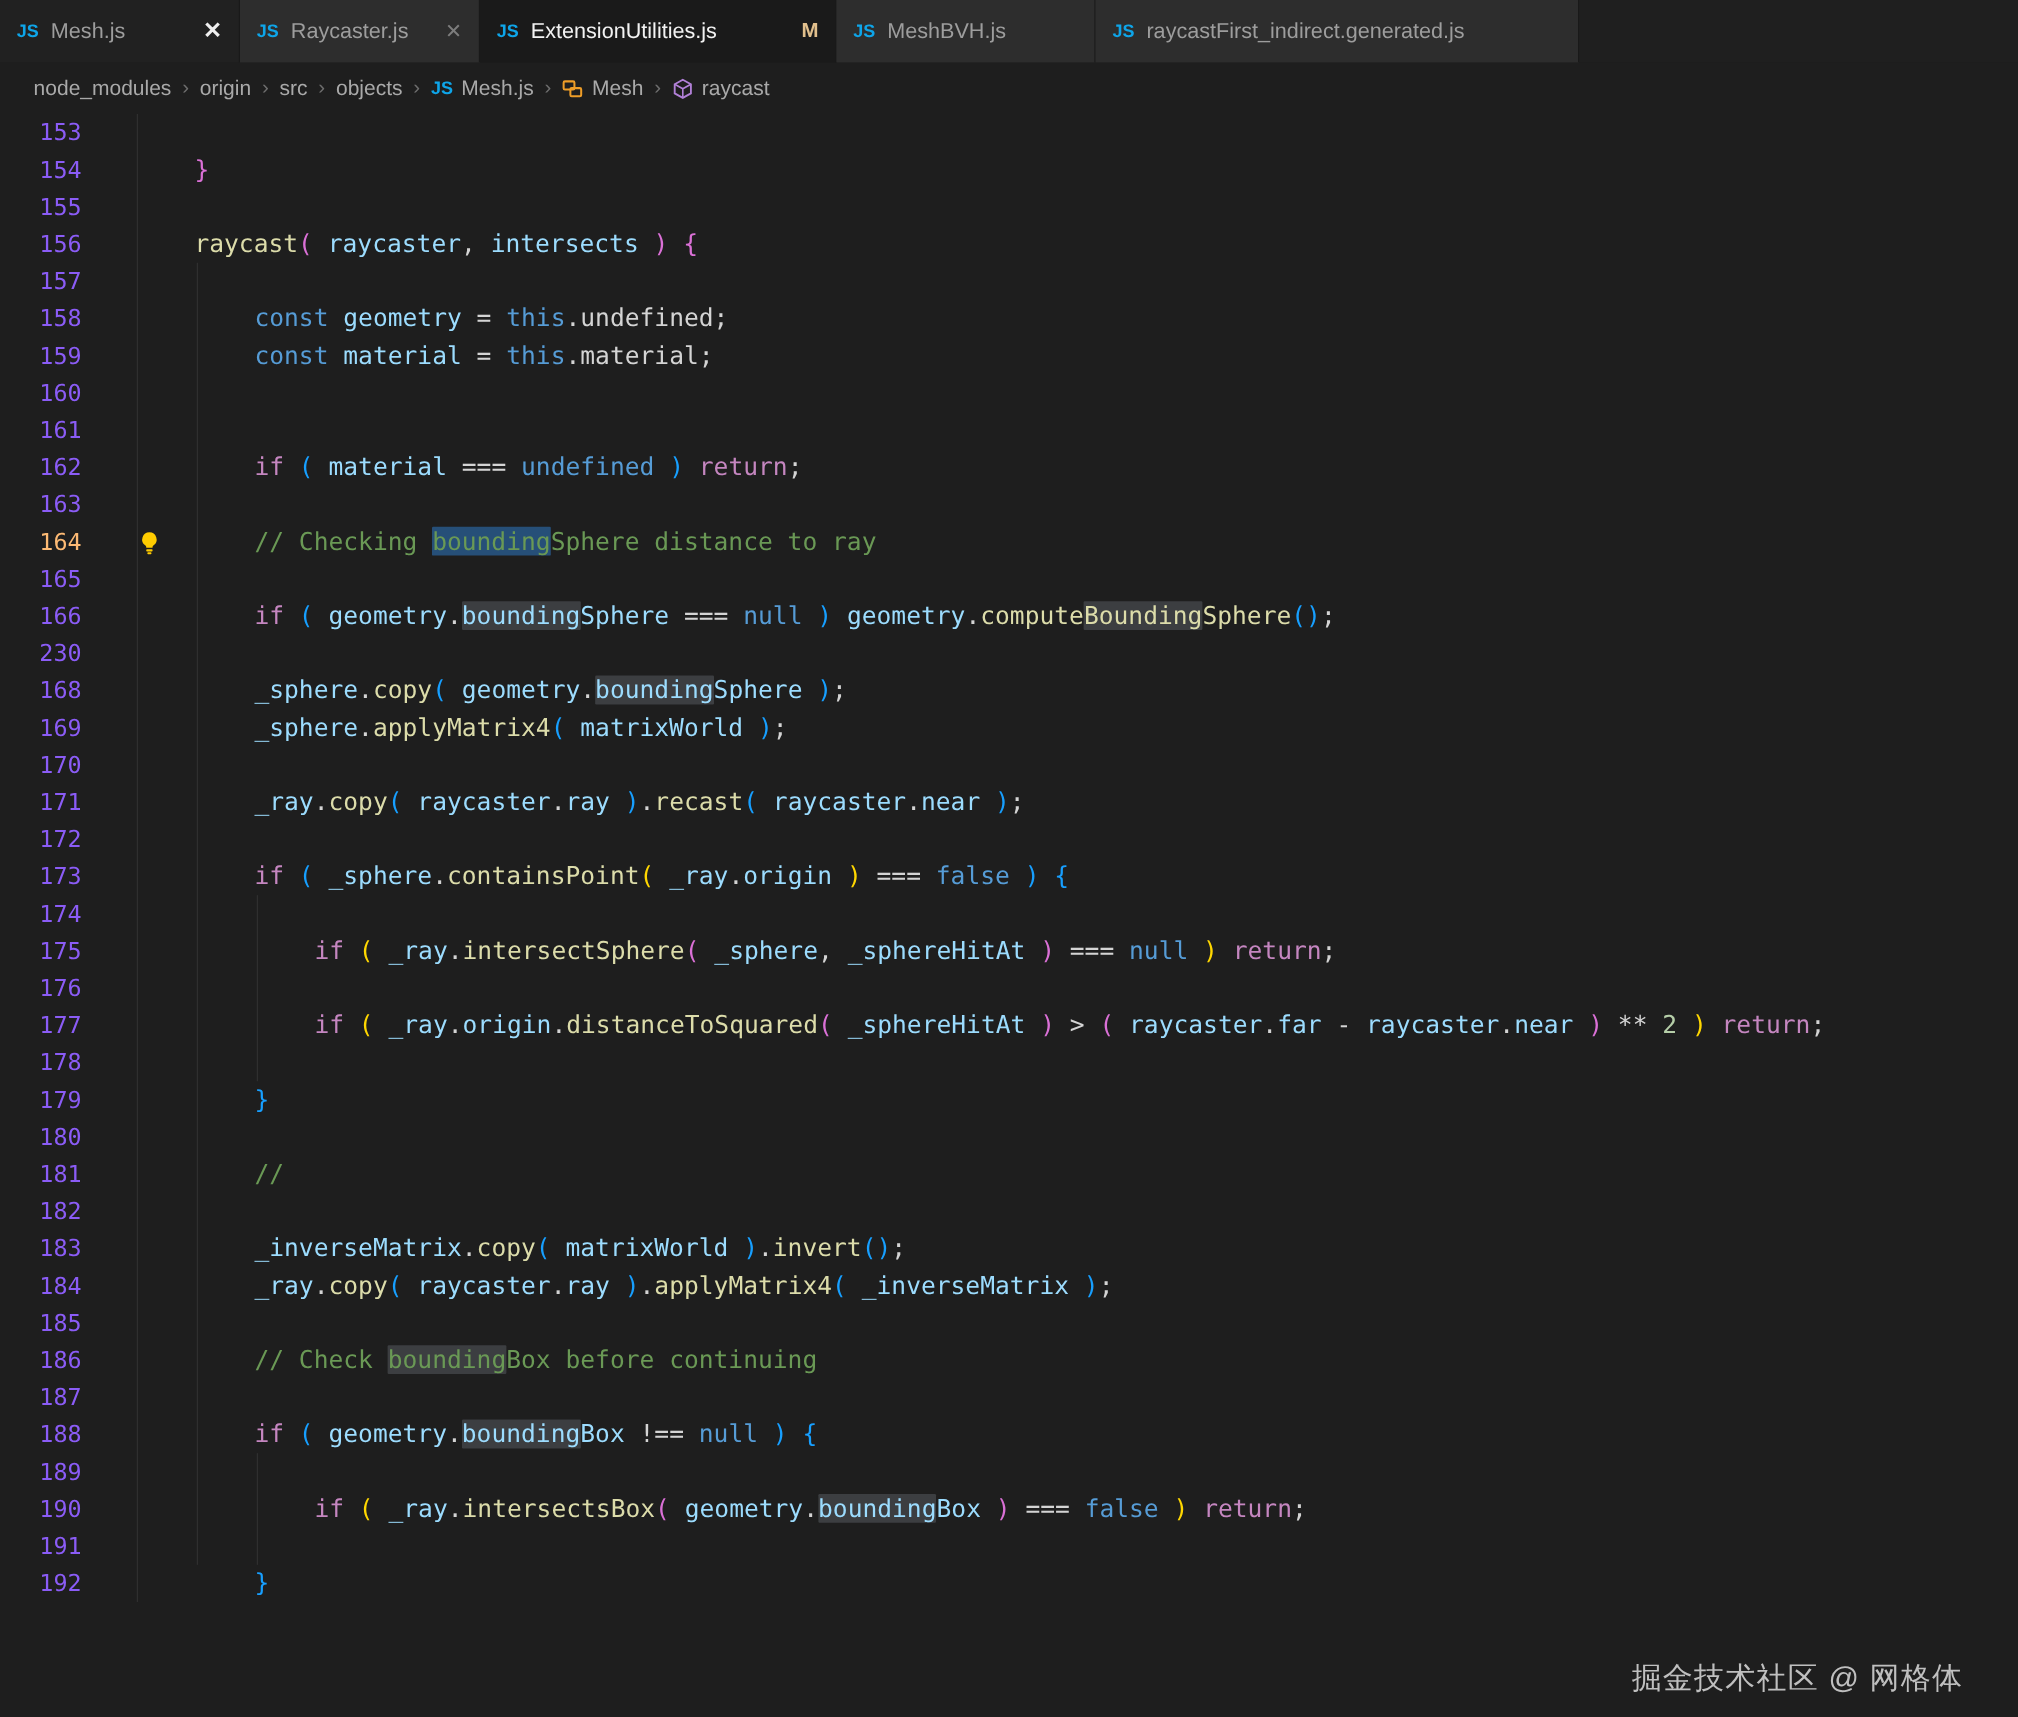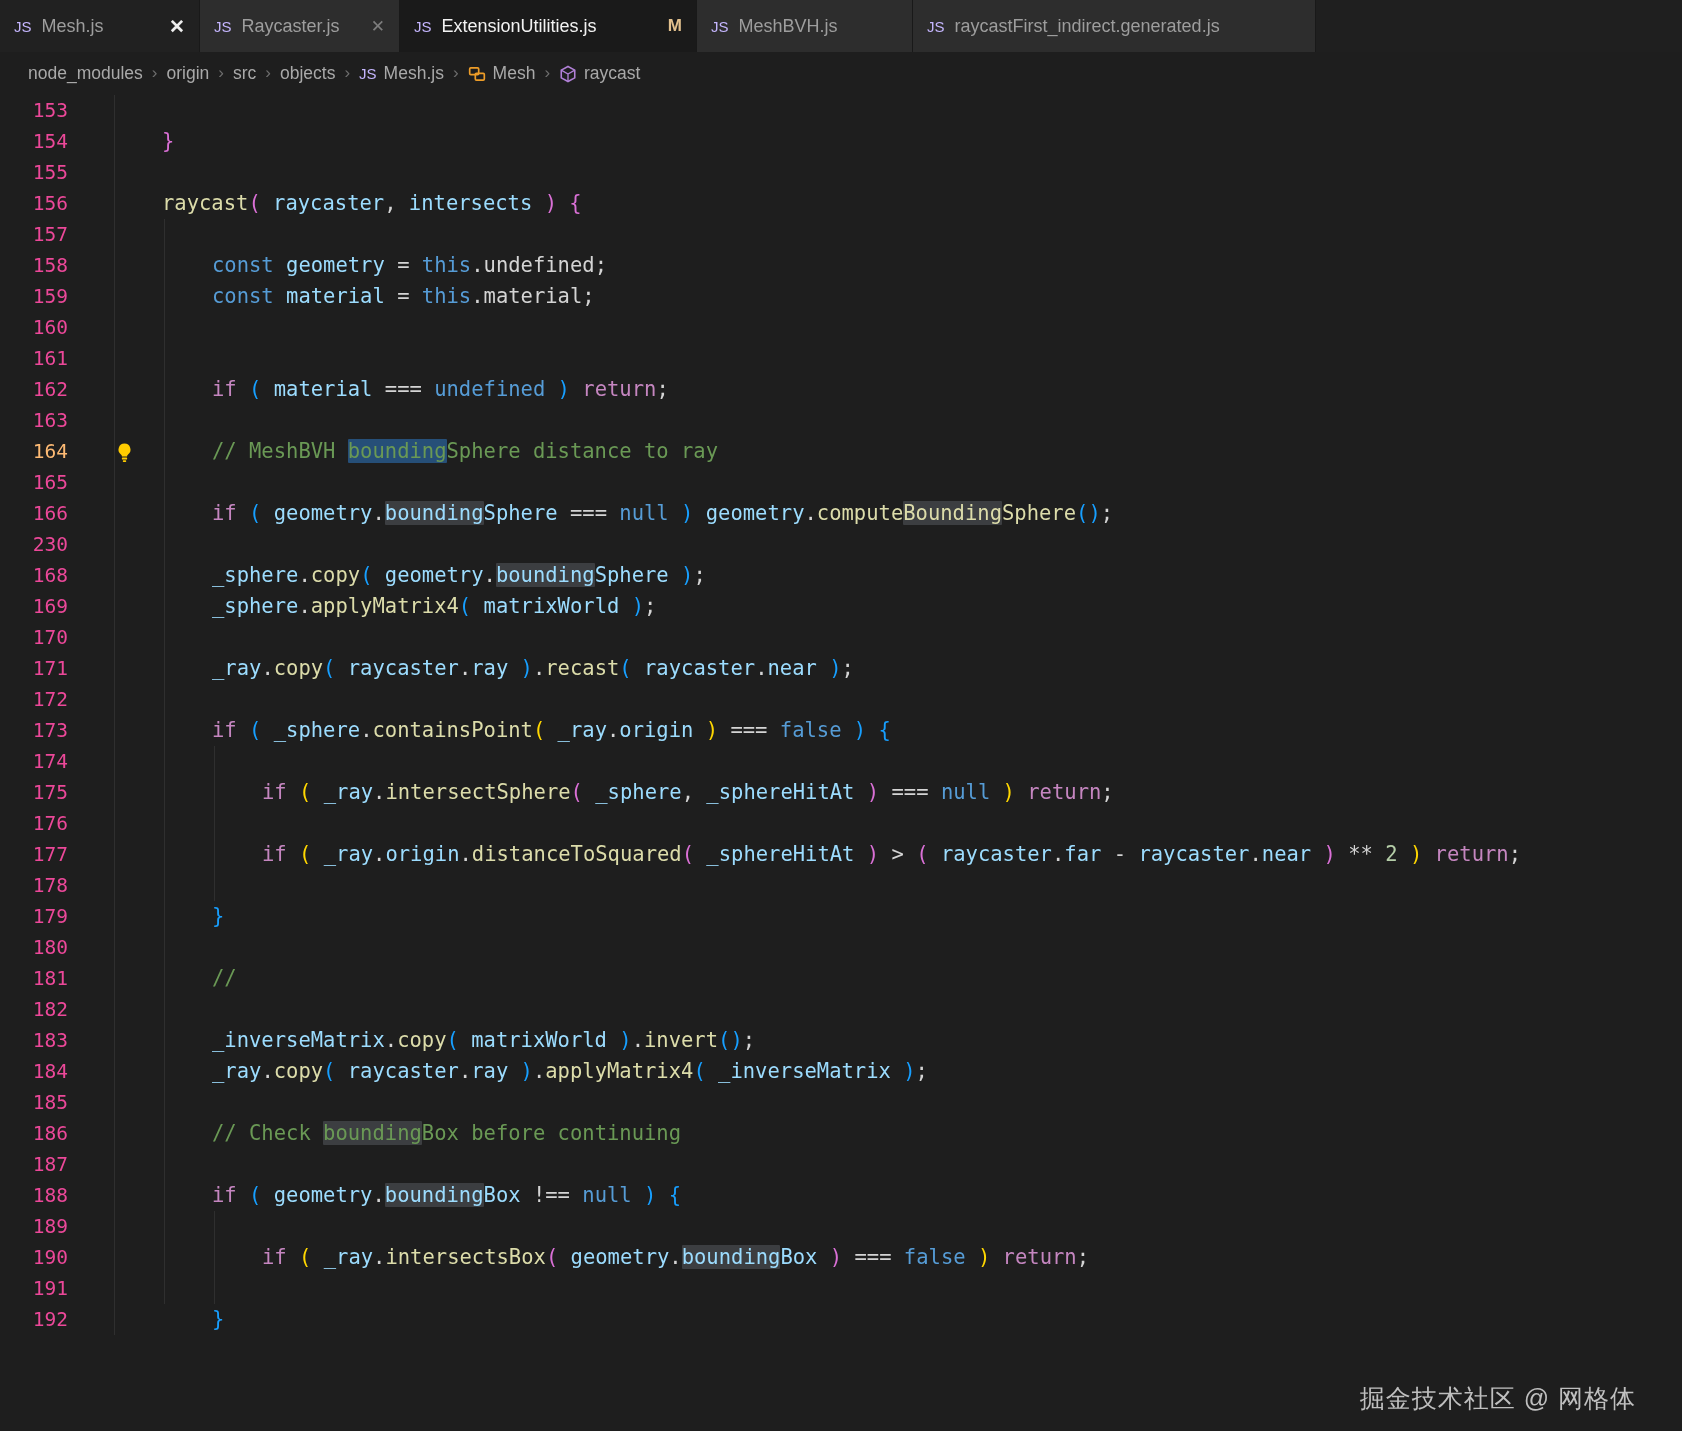--- a/index.html
+++ b/index.html
@@ -4,39 +4,39 @@
 <style>
   html,body{margin:0;padding:0;background:#1e1e1e;}
   body{width:1682px;height:1431px;overflow:hidden;font-family:"Liberation Sans",sans-serif;position:relative;}
 
   
   .tabbar{display:flex;height:52px;background:#1f1f1f;align-items:stretch;}
   .tab{display:flex;align-items:center;gap:10px;padding:0 14px;box-sizing:border-box;
        background:#2d2d2d;border-right:1px solid #191919;font-size:18px;color:#9d9d9d;cursor:pointer;}
   .tab.shade-dark{background:#212121;}
   .tab.active{background:#1a1a1a;color:#f2f2f2;}
-  .jsicon{color:#c4b5fd;font-weight:normal;font-size:15px;font-family:"Liberation Sans",sans-serif;}
+  .jsicon{color:#0ea5e9;font-weight:bold;font-size:15px;font-family:"Liberation Sans",sans-serif;}
   .tab .label{white-space:nowrap;}
   .tab .close{margin-left:auto;font-size:17px;color:#7d7d7d;padding-left:10px;}
   .tab .close.bright{color:#efefef;font-weight:bold;font-size:19px;}
   .tab .mod{margin-left:auto;color:#e2c08d;font-size:17px;padding-left:10px;font-weight:bold;}
   .tabfill{flex:1;background:#1f1f1f;}
 
   
   .breadcrumb{height:43px;display:flex;align-items:center;padding-left:28px;background:#1e1e1e;
               color:#a9a9a9;font-size:17.5px;gap:9px;}
   .bc-item{display:flex;align-items:center;gap:7px;cursor:pointer;}
   .bc-sep{color:#6e6e6e;font-size:17px;transform:translateY(-1px);}
 
   
   .editor{position:absolute;top:95px;left:0;right:0;bottom:0;background:#1e1e1e;
           font-family:"DejaVu Sans Mono",monospace;font-size:20.5px;}
   .guide{position:absolute;width:1px;background:rgba(255,255,255,0.08);}
   .line{position:absolute;left:0;right:0;height:31px;line-height:31px;white-space:pre;}
-  .num{position:absolute;left:0;width:68px;text-align:right;color:#ec4899;font-size:19.5px;cursor:pointer;}
+  .num{position:absolute;left:0;width:68px;text-align:right;color:#8b5cf6;font-size:19.5px;cursor:pointer;}
   .num.active{color:#fdba74;}
   .code{position:absolute;top:0;}
   .sel{background:#264f78;border-radius:1px;}
   .occ{background:rgba(102,107,115,0.42);border-radius:1px;}
   .bulb{position:absolute;left:114px;top:5px;width:21px;height:21px;cursor:pointer;}
 
   .watermark{position:absolute;right:46px;bottom:16px;color:#bfbfbf;font-size:25px;
              font-family:"Liberation Sans",sans-serif;letter-spacing:1px;}
 </style>
 </head>
@@ -119,21 +119,21 @@
     <div class="line" style="top: 155px;"><div class="num">158</div><span class="code" style="left: 212px;"><span style="color: rgb(86, 156, 214);">const </span><span style="color: rgb(156, 220, 254);">geometry</span><span style="color: rgb(212, 212, 212);"> = </span><span style="color: rgb(86, 156, 214);">this</span><span style="color: rgb(212, 212, 212);">.undefined;</span></span></div>
     <div class="line" style="top: 186px;"><div class="num">159</div><span class="code" style="left: 212px;"><span style="color: rgb(86, 156, 214);">const </span><span style="color: rgb(156, 220, 254);">material</span><span style="color: rgb(212, 212, 212);"> = </span><span style="color: rgb(86, 156, 214);">this</span><span style="color: rgb(212, 212, 212);">.material;</span></span></div>
     <div class="line" style="top: 217px;"><div class="num">160</div></div>
     <div class="line" style="top: 248px;"><div class="num">161</div><span class="code" style="left: 112px;"></span></div>
     <div class="line" style="top: 279px;"><div class="num">162</div><span class="code" style="left: 212px;"><span style="color: rgb(197, 134, 192);">if </span><span style="color: rgb(23, 159, 255);">( </span><span style="color: rgb(156, 220, 254);">material</span><span style="color: rgb(212, 212, 212);"> === </span><span style="color: rgb(86, 156, 214);">undefined</span><span style="color: rgb(23, 159, 255);"> )</span><span style="color: rgb(197, 134, 192);"> return</span><span style="color: rgb(212, 212, 212);">;</span></span></div>
     <div class="line" style="top: 310px;"><div class="num">163</div><span class="code" style="left: 112px;"></span></div>
     <div class="line" style="top: 341px;"><div class="num active">164</div><div class="bulb"><svg width="21" height="21" viewBox="0 0 16 16">
           <path d="M8 1.2a4.6 4.6 0 0 1 2.7 8.3c-.4.3-.7.7-.7 1.1v.4H6v-.4c0-.4-.3-.8-.7-1.1A4.6 4.6 0 0 1 8 1.2z" fill="#ffcc00"></path>
           <rect x="6" y="11.9" width="4" height="1.5" rx=".5" fill="#ffcc00"></rect>
           <rect x="6.7" y="13.9" width="2.6" height="1.3" rx=".5" fill="#ffcc00"></rect>
-        </svg></div><span class="code" style="left: 212px;"><span style="color: rgb(106, 153, 85);">// MeshBVH </span><span class="sel" style="color: rgb(106, 153, 85);">bounding</span><span style="color: rgb(106, 153, 85);">Sphere distance to ray</span></span></div>
+        </svg></div><span class="code" style="left: 212px;"><span style="color: rgb(106, 153, 85);">// Checking </span><span class="sel" style="color: rgb(106, 153, 85);">bounding</span><span style="color: rgb(106, 153, 85);">Sphere distance to ray</span></span></div>
     <div class="line" style="top: 372px;"><div class="num">165</div><span class="code" style="left: 112px;"></span></div>
     <div class="line" style="top: 403px;"><div class="num">166</div><span class="code" style="left: 212px;"><span style="color: rgb(197, 134, 192);">if </span><span style="color: rgb(23, 159, 255);">( </span><span style="color: rgb(156, 220, 254);">geometry</span><span style="color: rgb(212, 212, 212);">.</span><span class="occ" style="color: rgb(156, 220, 254);">bounding</span><span style="color: rgb(156, 220, 254);">Sphere</span><span style="color: rgb(212, 212, 212);"> === </span><span style="color: rgb(86, 156, 214);">null</span><span style="color: rgb(23, 159, 255);"> ) </span><span style="color: rgb(156, 220, 254);">geometry</span><span style="color: rgb(212, 212, 212);">.</span><span style="color: rgb(220, 220, 170);">compute</span><span class="occ" style="color: rgb(220, 220, 170);">Bounding</span><span style="color: rgb(220, 220, 170);">Sphere</span><span style="color: rgb(23, 159, 255);">()</span><span style="color: rgb(212, 212, 212);">;</span></span></div>
     <div class="line" style="top: 434px;"><div class="num">230</div><span class="code" style="left: 112px;"></span></div>
     <div class="line" style="top: 465px;"><div class="num">168</div><span class="code" style="left: 212px;"><span style="color: rgb(156, 220, 254);">_sphere</span><span style="color: rgb(212, 212, 212);">.</span><span style="color: rgb(220, 220, 170);">copy</span><span style="color: rgb(23, 159, 255);">( </span><span style="color: rgb(156, 220, 254);">geometry</span><span style="color: rgb(212, 212, 212);">.</span><span class="occ" style="color: rgb(156, 220, 254);">bounding</span><span style="color: rgb(156, 220, 254);">Sphere</span><span style="color: rgb(23, 159, 255);"> )</span><span style="color: rgb(212, 212, 212);">;</span></span></div>
     <div class="line" style="top: 496px;"><div class="num">169</div><span class="code" style="left: 212px;"><span style="color: rgb(156, 220, 254);">_sphere</span><span style="color: rgb(212, 212, 212);">.</span><span style="color: rgb(220, 220, 170);">applyMatrix4</span><span style="color: rgb(23, 159, 255);">( </span><span style="color: rgb(156, 220, 254);">matrixWorld</span><span style="color: rgb(23, 159, 255);"> )</span><span style="color: rgb(212, 212, 212);">;</span></span></div>
     <div class="line" style="top: 527px;"><div class="num">170</div><span class="code" style="left: 112px;"></span></div>
     <div class="line" style="top: 558px;"><div class="num">171</div><span class="code" style="left: 212px;"><span style="color: rgb(156, 220, 254);">_ray</span><span style="color: rgb(212, 212, 212);">.</span><span style="color: rgb(220, 220, 170);">copy</span><span style="color: rgb(23, 159, 255);">( </span><span style="color: rgb(156, 220, 254);">raycaster</span><span style="color: rgb(212, 212, 212);">.</span><span style="color: rgb(156, 220, 254);">ray</span><span style="color: rgb(23, 159, 255);"> )</span><span style="color: rgb(212, 212, 212);">.</span><span style="color: rgb(220, 220, 170);">recast</span><span style="color: rgb(23, 159, 255);">( </span><span style="color: rgb(156, 220, 254);">raycaster</span><span style="color: rgb(212, 212, 212);">.</span><span style="color: rgb(156, 220, 254);">near</span><span style="color: rgb(23, 159, 255);"> )</span><span style="color: rgb(212, 212, 212);">;</span></span></div>
     <div class="line" style="top: 589px;"><div class="num">172</div><span class="code" style="left: 112px;"></span></div>
     <div class="line" style="top: 620px;"><div class="num">173</div><span class="code" style="left: 212px;"><span style="color: rgb(197, 134, 192);">if </span><span style="color: rgb(23, 159, 255);">( </span><span style="color: rgb(156, 220, 254);">_sphere</span><span style="color: rgb(212, 212, 212);">.</span><span style="color: rgb(220, 220, 170);">containsPoint</span><span style="color: rgb(255, 215, 0);">( </span><span style="color: rgb(156, 220, 254);">_ray</span><span style="color: rgb(212, 212, 212);">.</span><span style="color: rgb(156, 220, 254);">origin</span><span style="color: rgb(255, 215, 0);"> )</span><span style="color: rgb(212, 212, 212);"> === </span><span style="color: rgb(86, 156, 214);">false</span><span style="color: rgb(23, 159, 255);"> ) </span><span style="color: rgb(23, 159, 255);">{</span></span></div>
     <div class="line" style="top: 651px;"><div class="num">174</div><span class="code" style="left: 112px;"></span></div>

